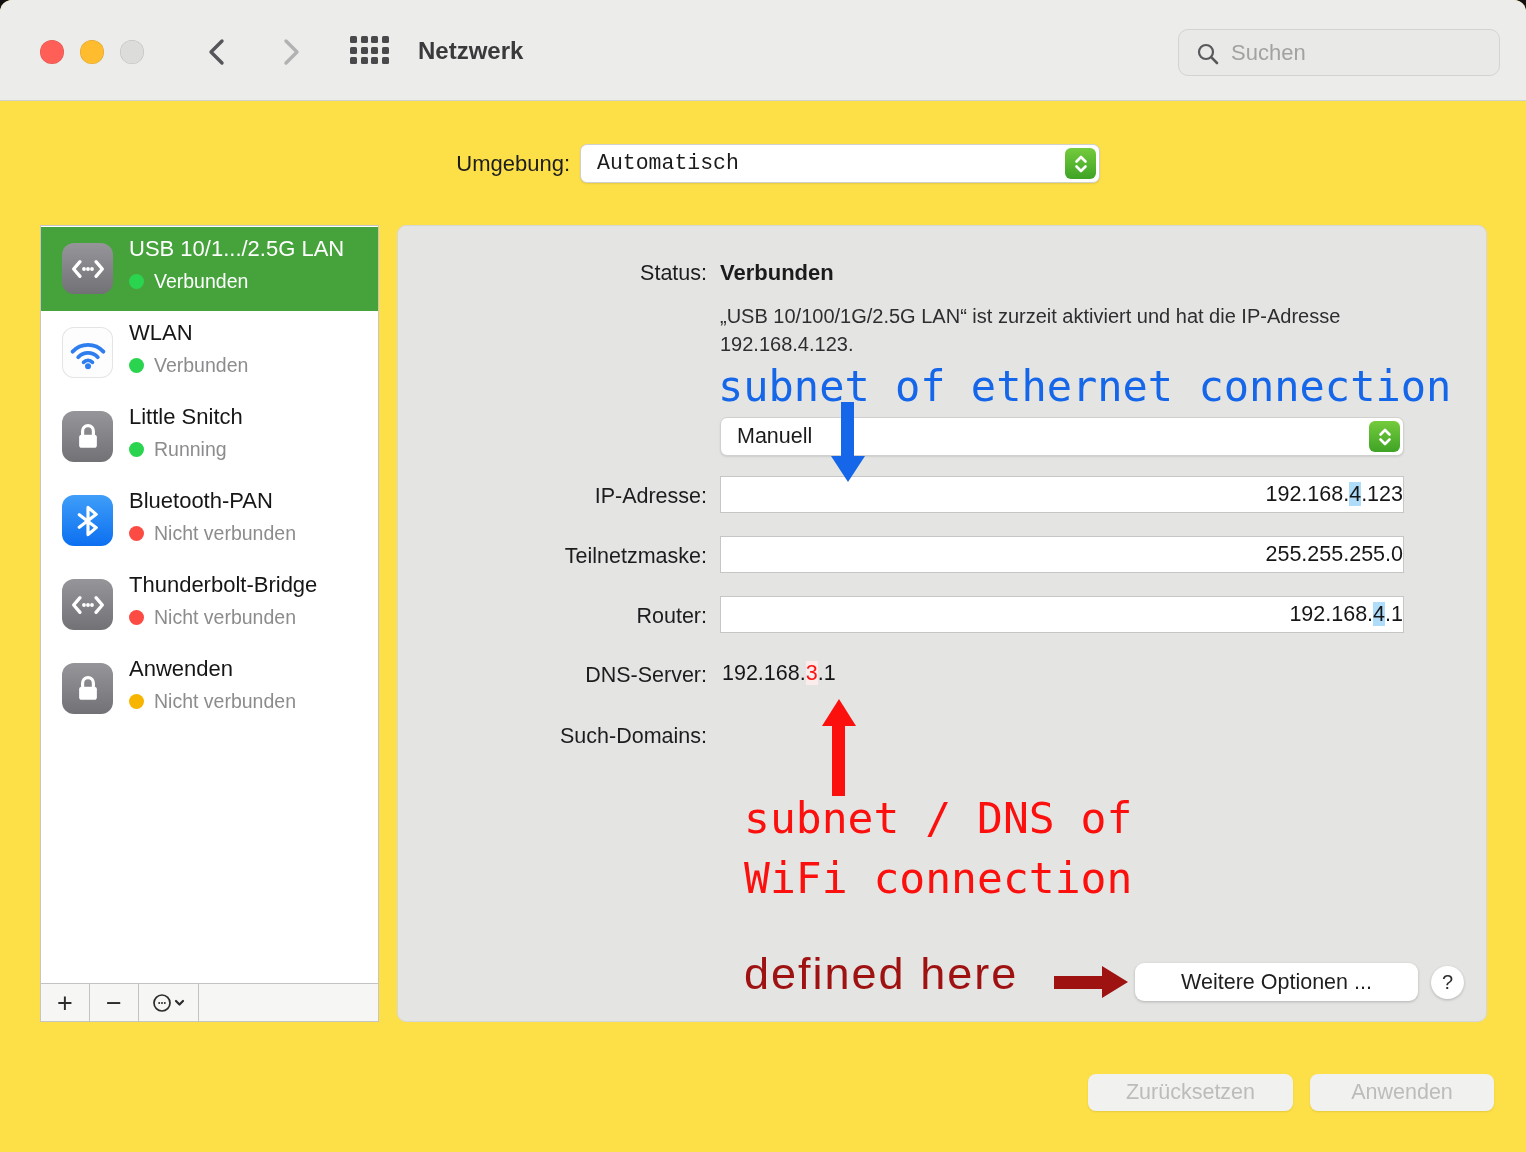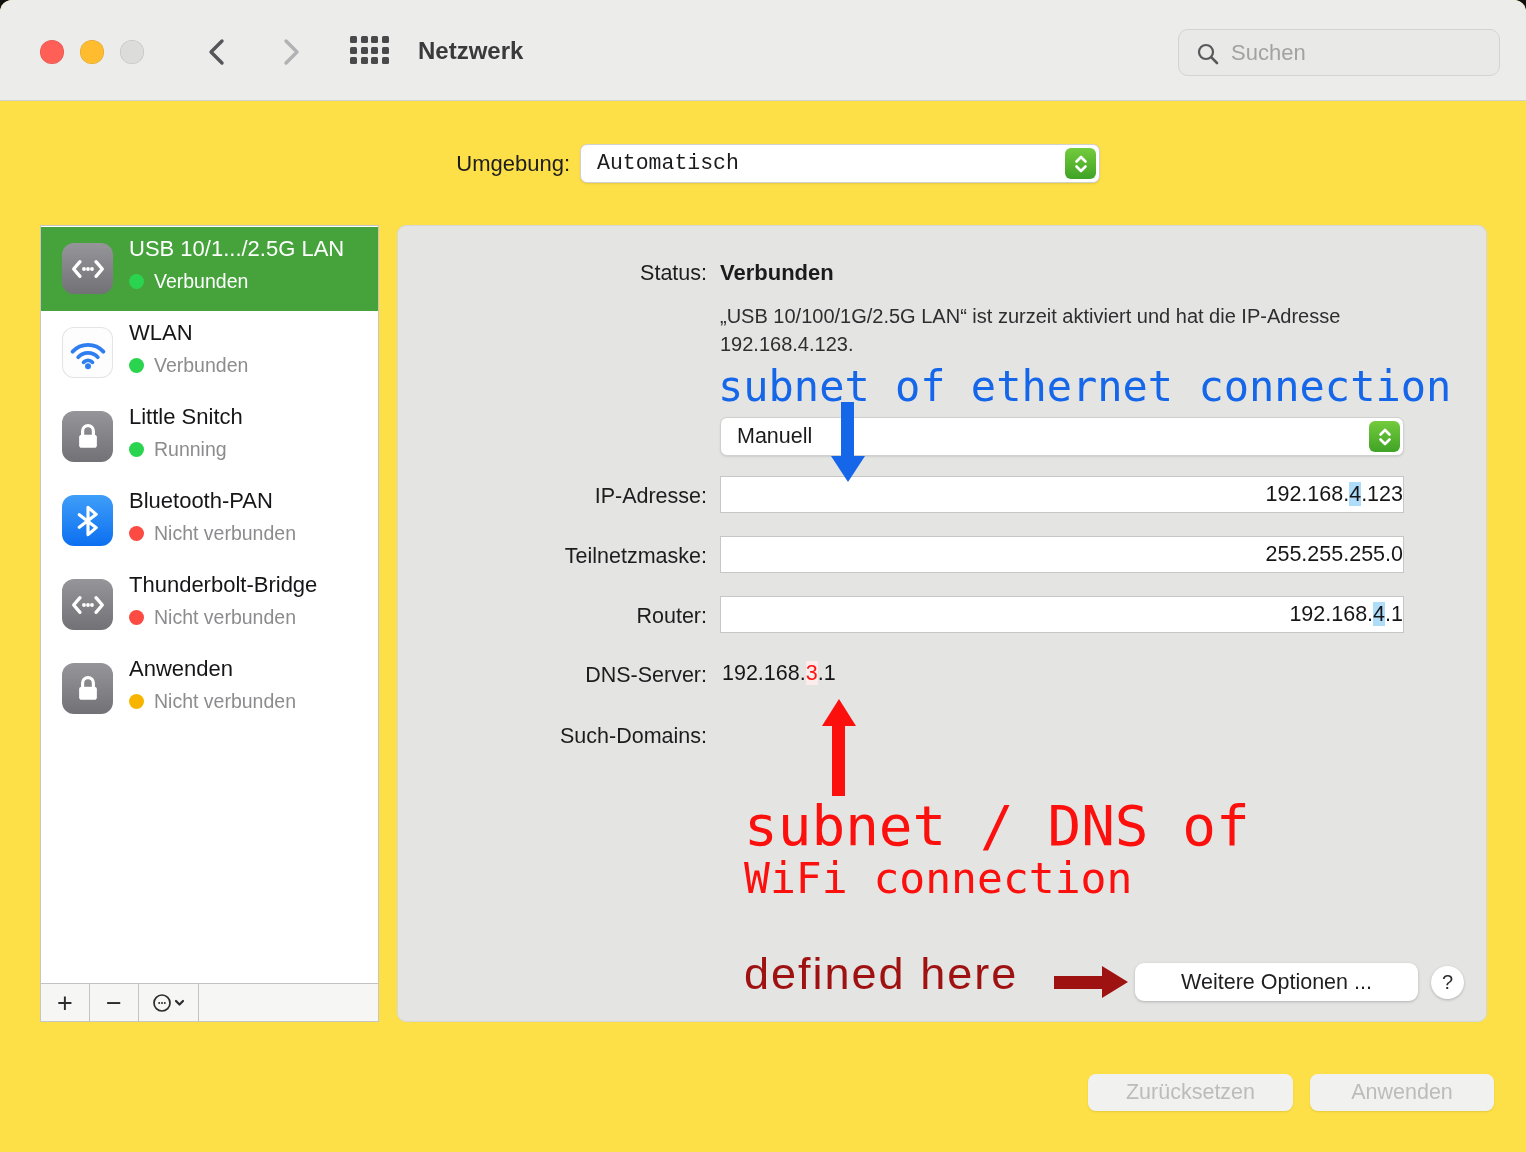--- a/index.html
+++ b/index.html
@@ -99,21 +99,21 @@
   .foot-btn { position:absolute; top:1074px; height:37px; background:#f1f1f0; border:none;
               border-radius:8px; font-size:21.5px; color:#bcbcbb;
               box-shadow:0 1px 2px rgba(0,0,0,.10); font-family:"Liberation Sans",sans-serif; }
   .foot-btn.reset { left:1088px; width:205px; }
   .foot-btn.apply { left:1310px; width:184px; }
 
   
   .anno { position:absolute; font-family:"DejaVu Sans Mono", monospace; z-index:6;
           white-space:nowrap; }
   .anno.blue { left:718px; top:362px; font-size:42px; color:#1566e8;text-align:center; }
-  .anno.red1 { left:744px; top:793px; font-size:56px; color:#fb100d; }
+  .anno.red1 { left:744px; top:793px; font-size:43px; color:#fb100d; }
   .anno.red2 { left:744px; top:853px; font-size:43px; color:#fb100d; }
   .anno.darkred { left:744px; top:948px; font-size:45px; color:#9e1211;
                   font-family:"Liberation Sans",sans-serif; letter-spacing:2px; }
   .arr { position:absolute; z-index:7; }
   .arr-shaft-v { width:13px; }
   .blue-shaft { left:841px; top:402px; height:56px; background:#1566e8; }
   .blue-head  { left:831px; top:456px; width:0; height:0;
                 border-left:17px solid transparent; border-right:17px solid transparent;
                 border-top:26px solid #1566e8; }
   .red-head   { left:822px; top:699px; width:0; height:0;

